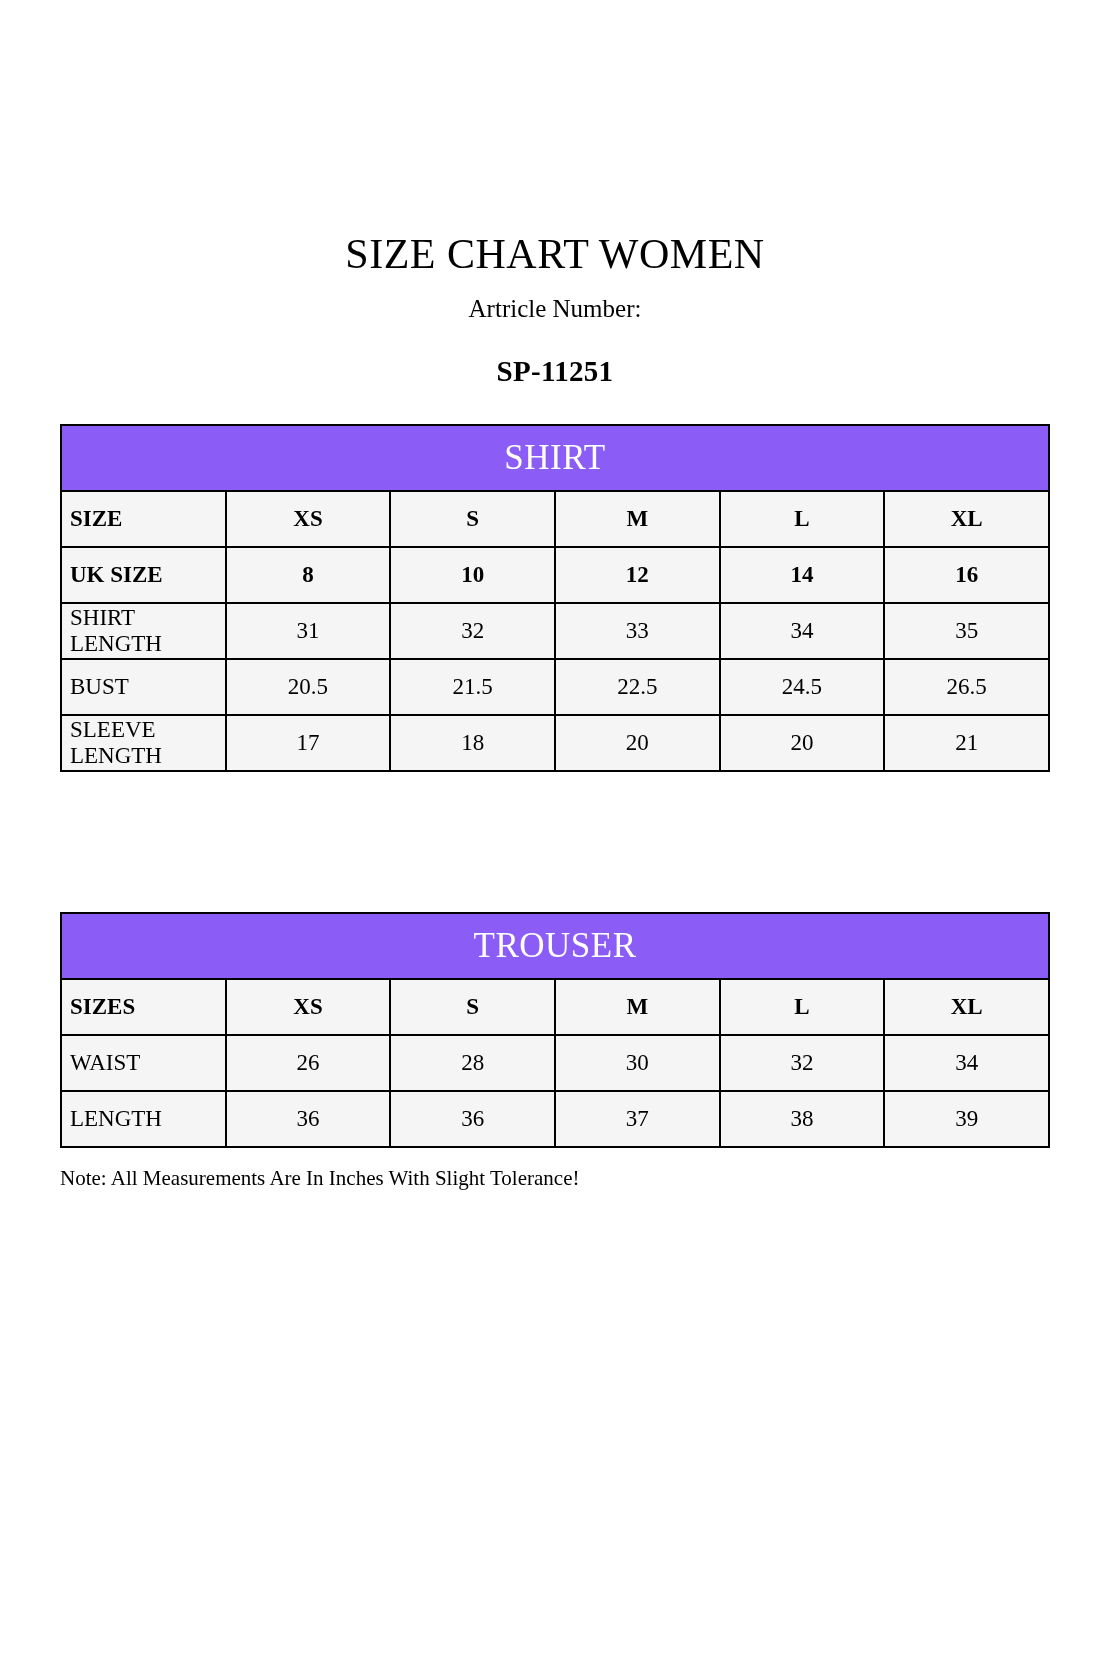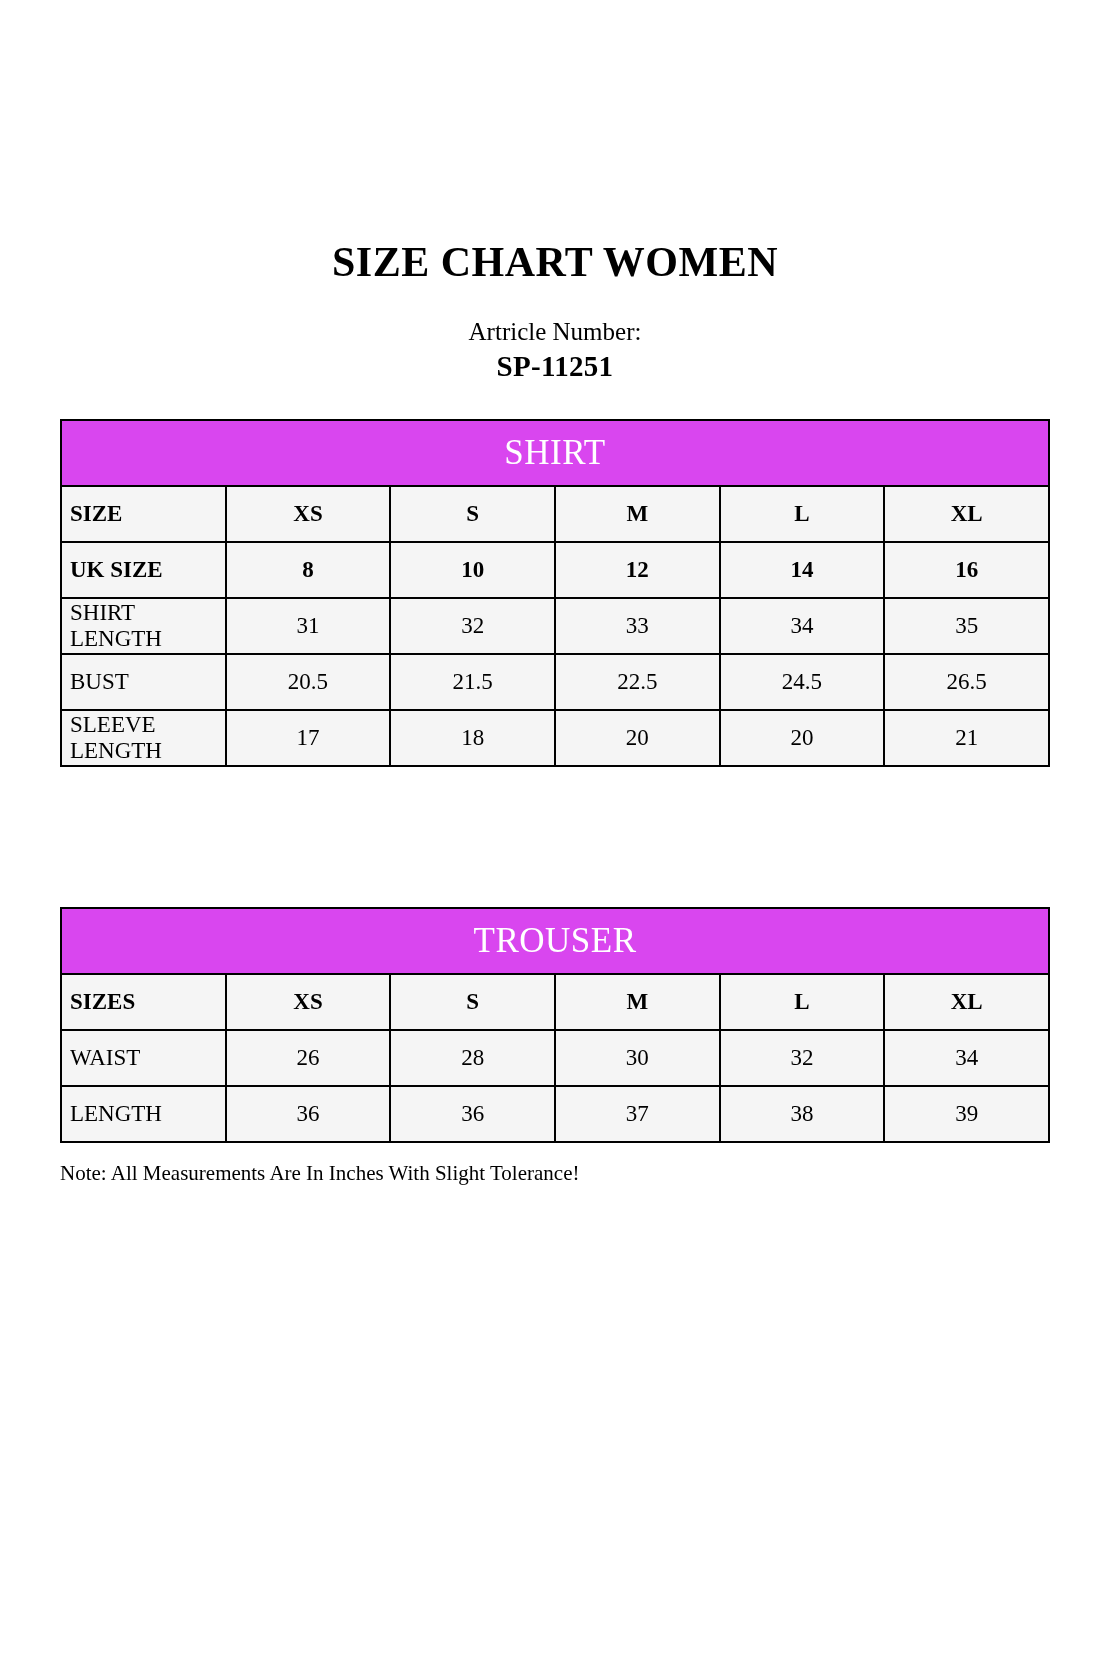--- a/index.html
+++ b/index.html
@@ -17,36 +17,36 @@
   .page {
     position: relative;
     width: 1110px;
     height: 1665px;
     box-sizing: border-box;
   }
   .title {
     text-align: center;
     font-size: 42px;
     letter-spacing: 0.5px;
-    margin: 16px;
+    margin: 8px;
     padding-top: 222px;
-    font-weight: 700;
+    font-weight: 400;
     font-family: "Liberation Serif", serif;
   }
   .article-label {
     text-align: center;
     font-size: 25px;
-    margin-top: 32px;
+    margin-top: 17px;
     font-weight: 400;
   }
   .article-number {
     text-align: center;
     font-size: 29px;
     font-weight: bold;
-    margin-top: 4px;
+    margin-top: 32px;
     letter-spacing: 0.3px;
   }
   .table-wrap {
     margin: 0 auto;
     width: 990px;
   }
   table.size-table {
     border-collapse: collapse;
     width: 990px;
     table-layout: fixed;
@@ -61,21 +61,21 @@
     text-align: center;
     vertical-align: middle;
     font-family: "Liberation Serif", serif;
   }
   table.size-table td.label {
     text-align: left;
     padding-left: 8px;
     width: 322px;
   }
   table.size-table tr.section-head td {
-    background: #d946ef;
+    background: #8b5cf6;
     color: #ffffff;
     font-size: 35px;
     height: 64px;
     font-weight: 400;
     letter-spacing: 0.5px;
   }
   table.size-table tr.bold-row td {
     font-weight: bold;
   }
   .spacer-1 {

